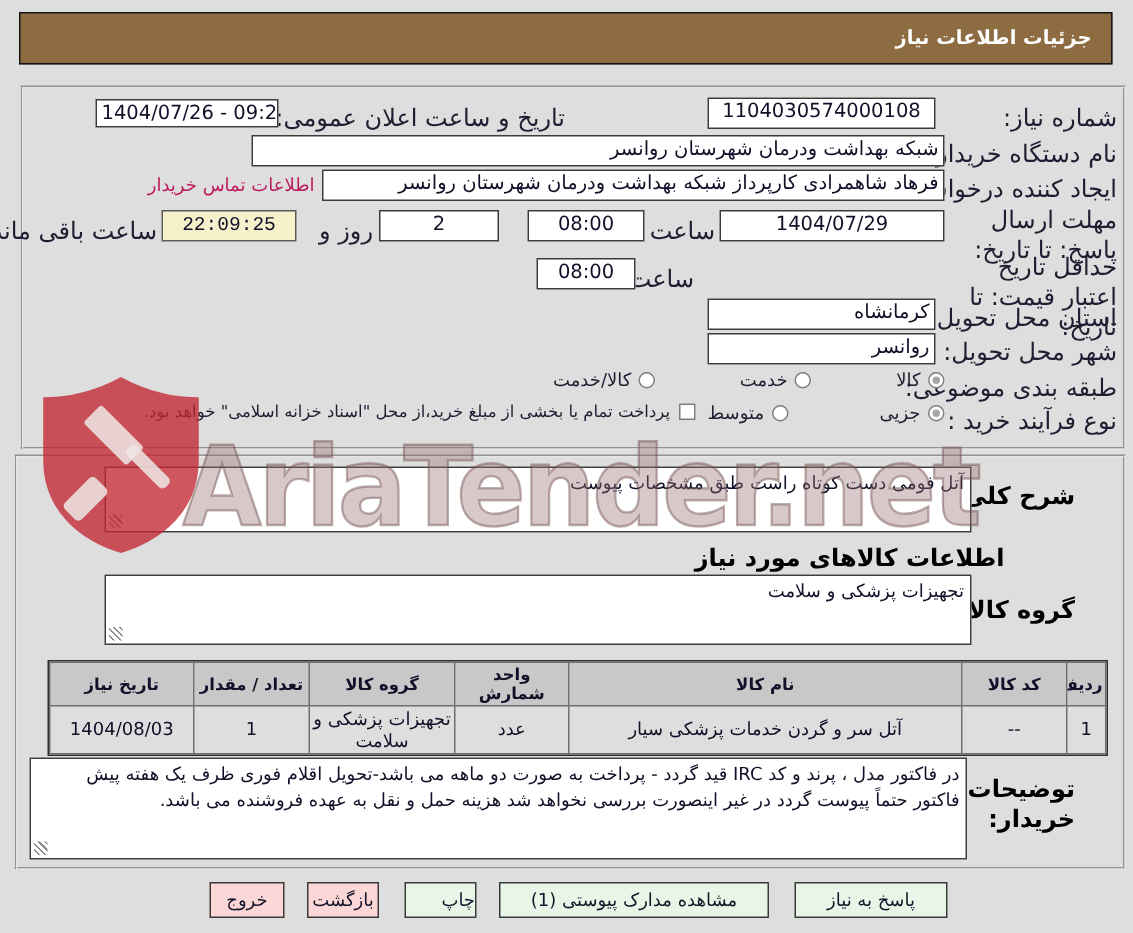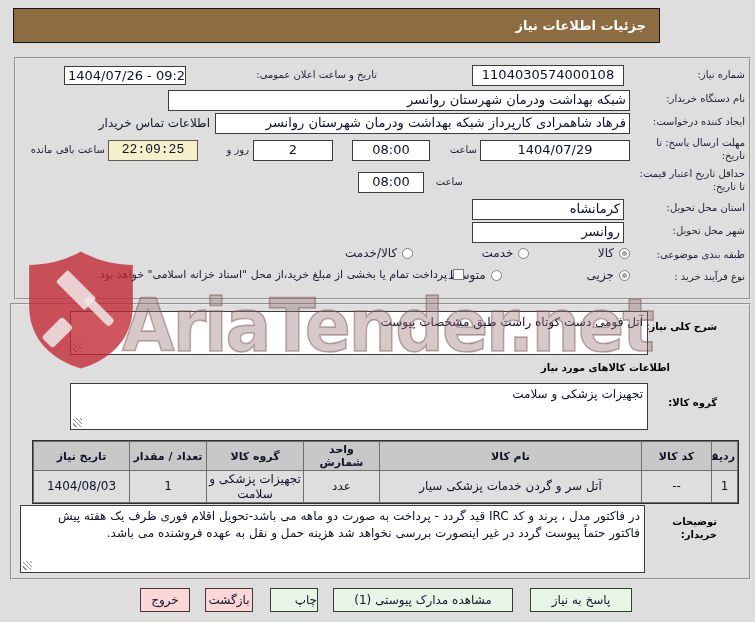--- a/index.html
+++ b/index.html
@@ -1,43 +1,43 @@
 <!DOCTYPE html>
 <html lang="fa" dir="rtl"><head>
 <meta charset="utf-8">
 <style>
   html,body{margin:0;padding:0;background:#dedede;}
   #page{position:relative;width:755px;height:622px;background:#dedede;overflow:hidden;
         direction:rtl;font-family:"DejaVu Sans",sans-serif;color:#1e1e32;}
   
-  .titlebar{position:absolute;left:13px;top:8px;width:647px;height:35px;background:#8E6C41;
+  .titlebar{position:absolute;left:13px;top:8px;width:729px;height:35px;background:#8E6C41;
             border:1px solid #141414;box-sizing:border-box;color:#fff;font-weight:bold;
             font-size:13px;line-height:33px;padding-right:13px;}
   
   .gbox{position:absolute;border:2px groove #e6e6e6;box-sizing:border-box;}
   #gbox1{left:14px;top:57px;width:737px;height:243px;}
   #gbox2{left:10px;top:303px;width:741px;height:277px;}
   
-  .lbl{position:absolute;font-size:10px;color:#1e1e32;white-space:nowrap;}
+  .lbl{position:absolute;font-size:16px;color:#1e1e32;white-space:nowrap;}
   .lbl.wrap{white-space:normal;text-align:right;line-height:1.25;}
   .lbl.b{font-weight:bold;color:#000;}
-  .link{position:absolute;font-size:12px;color:#0f172a;cursor:pointer;white-space:nowrap;}
+  .link{position:absolute;font-size:12px;color:#be185d;cursor:pointer;white-space:nowrap;}
   
   .tb{position:absolute;background:#fff;border:1px solid #3c3c3c;box-sizing:border-box;
       font-size:13px;color:#101028;padding:1px 3px;overflow:hidden;white-space:nowrap;}
   .tb.center{text-align:center;direction:ltr;}
   .tb.rt{text-align:right;}
   .tb.timer{background:#f6f1cb;border-color:#5a5a5a;text-align:center;direction:ltr;}
   .ta{position:absolute;background:#fff;border:1px solid #3c3c3c;box-sizing:border-box;
       font-size:12px;color:#101028;padding:2px 4px;text-align:right;overflow:hidden;line-height:1.45;}
   .grip{position:absolute;left:2px;bottom:2px;width:9px;height:9px;
         background:repeating-linear-gradient(45deg,transparent 0 2px,#8a8a8a 2px 3px);}
   
   .optrow{position:absolute;display:flex;direction:rtl;align-items:center;}
-  .opt{display:flex;align-items:center;gap:5px;font-size:12px;white-space:nowrap;}
+  .opt{display:flex;align-items:center;gap:5px;font-size:12px;white-space:nowrap;margin-left:24px;}
   .radio{width:11px;height:11px;border-radius:50%;border:1px solid #7d7d7d;background:#fff;
          box-sizing:border-box;flex:0 0 auto;}
   .radio.on::after{content:"";display:block;width:5px;height:5px;border-radius:50%;
                    background:#a6a6a6;margin:2px;}
   .cb{width:11px;height:11px;border:1px solid #7d7d7d;background:#fff;box-sizing:border-box;flex:0 0 auto;}
   
   #itemsTableWrap{position:absolute;left:32px;top:440px;width:705px;border:1px solid #2e2e2e;}
   table{border-collapse:collapse;width:100%;table-layout:fixed;}
   th,td{border:1px solid #6f6f6f;text-align:center;vertical-align:middle;color:#101028;overflow:hidden;}
   th{background:#c8c8c8;font-size:11px;font-weight:bold;height:22px;padding:1px 2px;}

